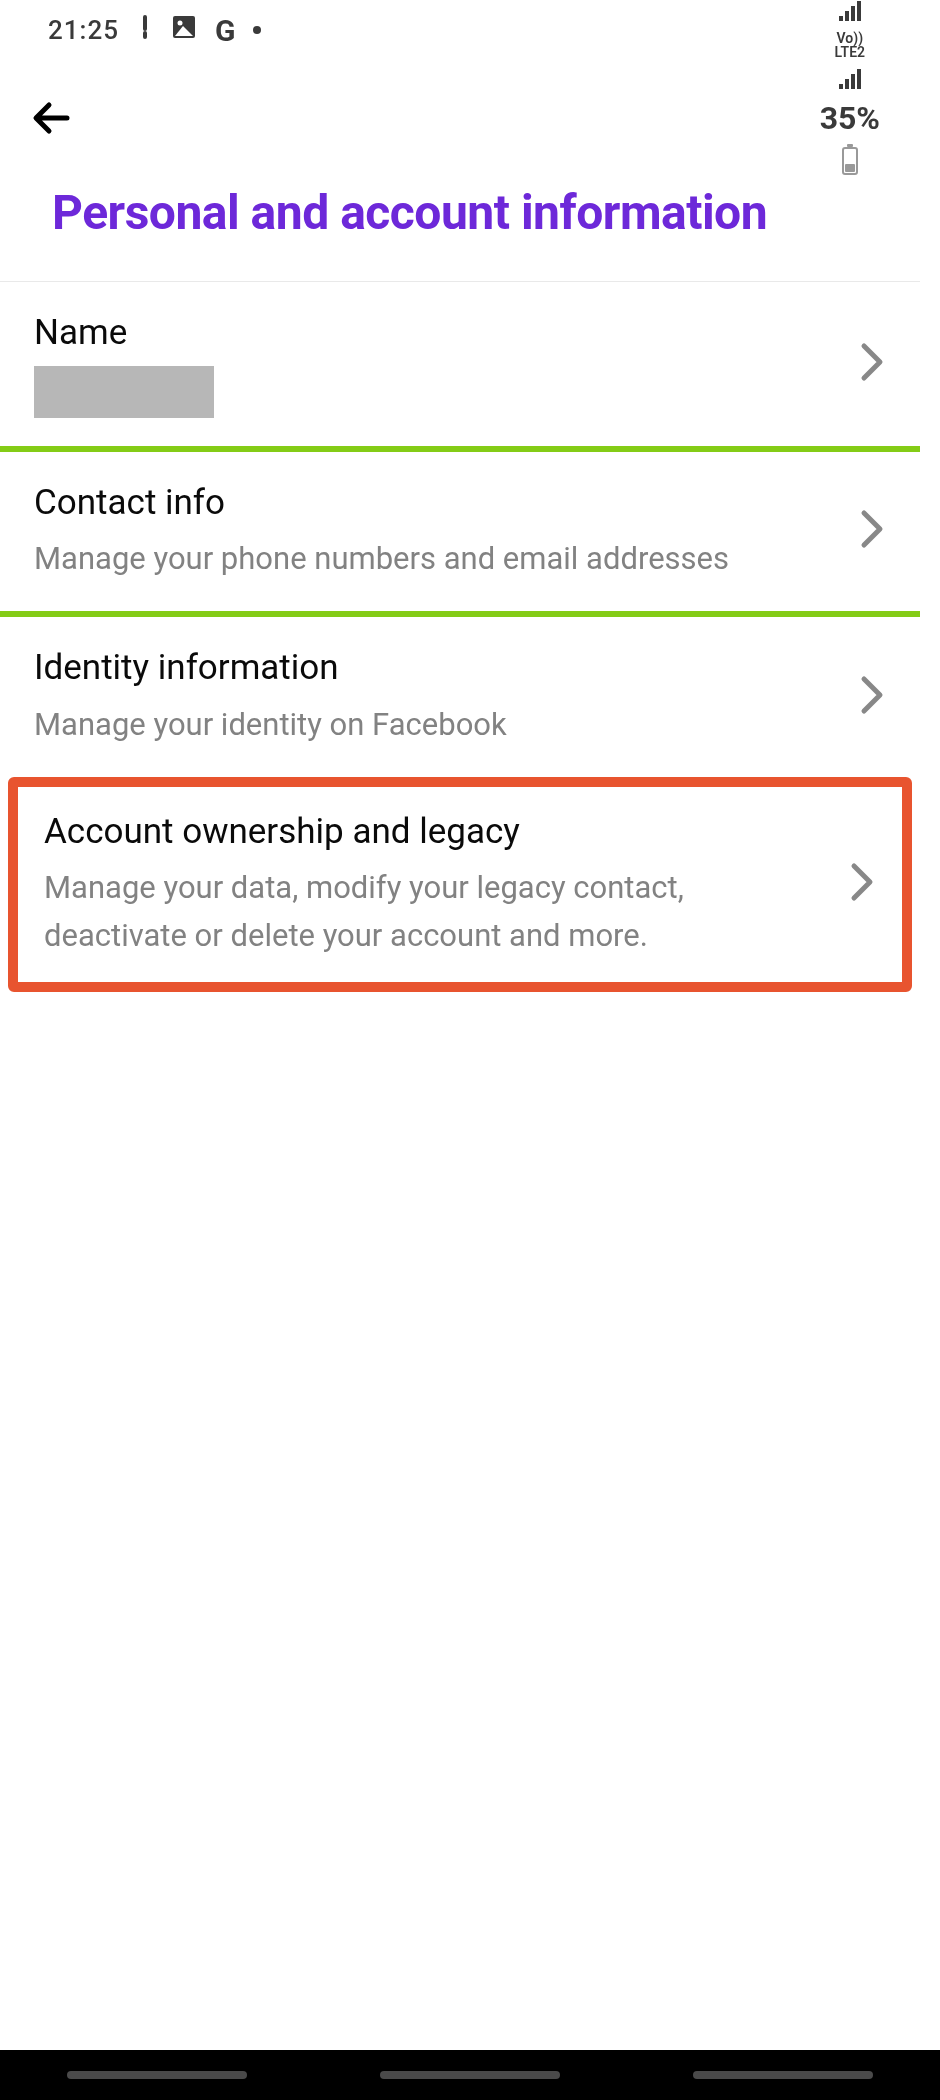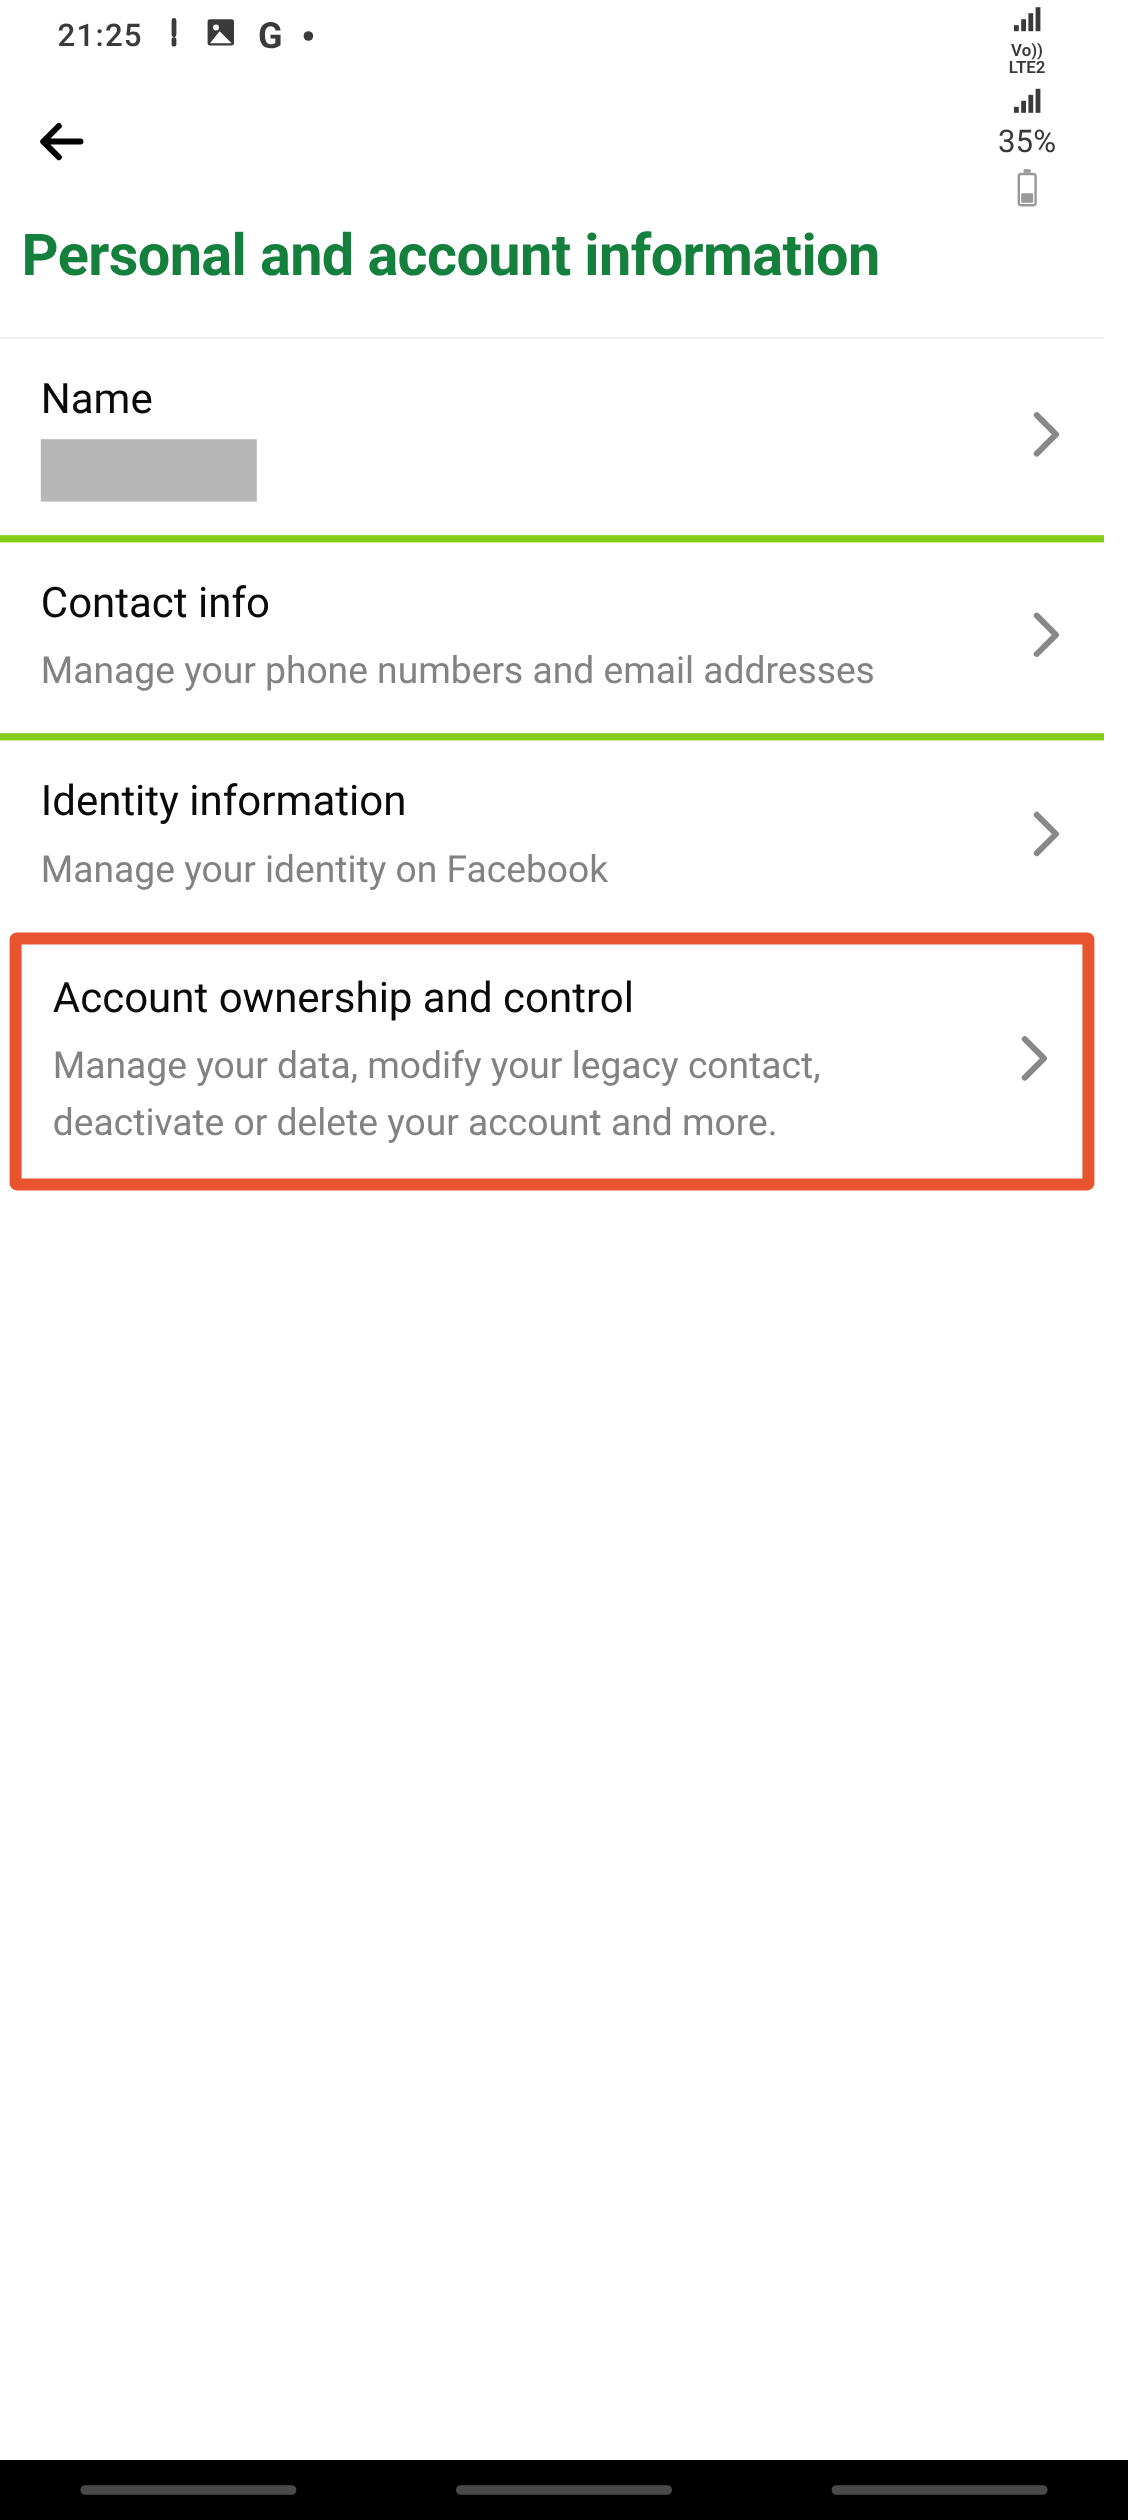--- a/index.html
+++ b/index.html
@@ -57,22 +57,22 @@
     }
     .signal-bars span {
       width: 4px;
       background: #3a3a3a;
     }
     .signal-bars span:nth-child(1){height:25%}
     .signal-bars span:nth-child(2){height:50%}
     .signal-bars span:nth-child(3){height:75%}
     .signal-bars span:nth-child(4){height:100%}
     .battery-pct {
-      font-size: 26px;
-      font-weight: 400;
+      font-size: 32px;
+      font-weight: 700;
     }
     .battery-icon {
       width: 16px;
       height: 28px;
       border: 2px solid #999;
       border-radius: 3px;
       position: relative;
       display: inline-block;
     }
     .battery-icon::before {
@@ -103,22 +103,22 @@
       width: 56px;
       height: 56px;
       display: flex;
       align-items: center;
       justify-content: center;
     }
     
     .page-title {
       font-size: 48px;
       font-weight: 700;
-      color: #15803d;
-      padding: 0 36px 40px 18px;
+      color: #6d28d9;
+      padding: 0 36px 40px 52px;
       border-bottom: 1px solid #e9e9e9;
       margin-top: -4px;
       letter-spacing: -0.5px;
     }
     
     .row {
       display: flex;
       justify-content: space-between;
       align-items: center;
       padding: 28px 34px 28px 34px;
@@ -297,21 +297,21 @@
     <div class="chevron">
       <svg width="28" height="44" viewBox="0 0 28 44">
           <path d="M6 6 L22 22 L6 38" stroke="#888" stroke-width="5" fill="none" stroke-linecap="round" stroke-linejoin="round"></path>
         </svg>
     </div>
   </div>
 
   <div class="highlight-box">
     <div class="row">
       <div class="row-text">
-        <div class="row-title">Account ownership and control</div>
+        <div class="row-title">Account ownership and legacy</div>
         <div class="row-sub">Manage your data, modify your legacy contact, deactivate or delete your account and more.</div>
       </div>
       <div class="chevron">
         <svg width="28" height="44" viewBox="0 0 28 44">
             <path d="M6 6 L22 22 L6 38" stroke="#888" stroke-width="5" fill="none" stroke-linecap="round" stroke-linejoin="round"></path>
           </svg>
       </div>
     </div>
   </div>
 

